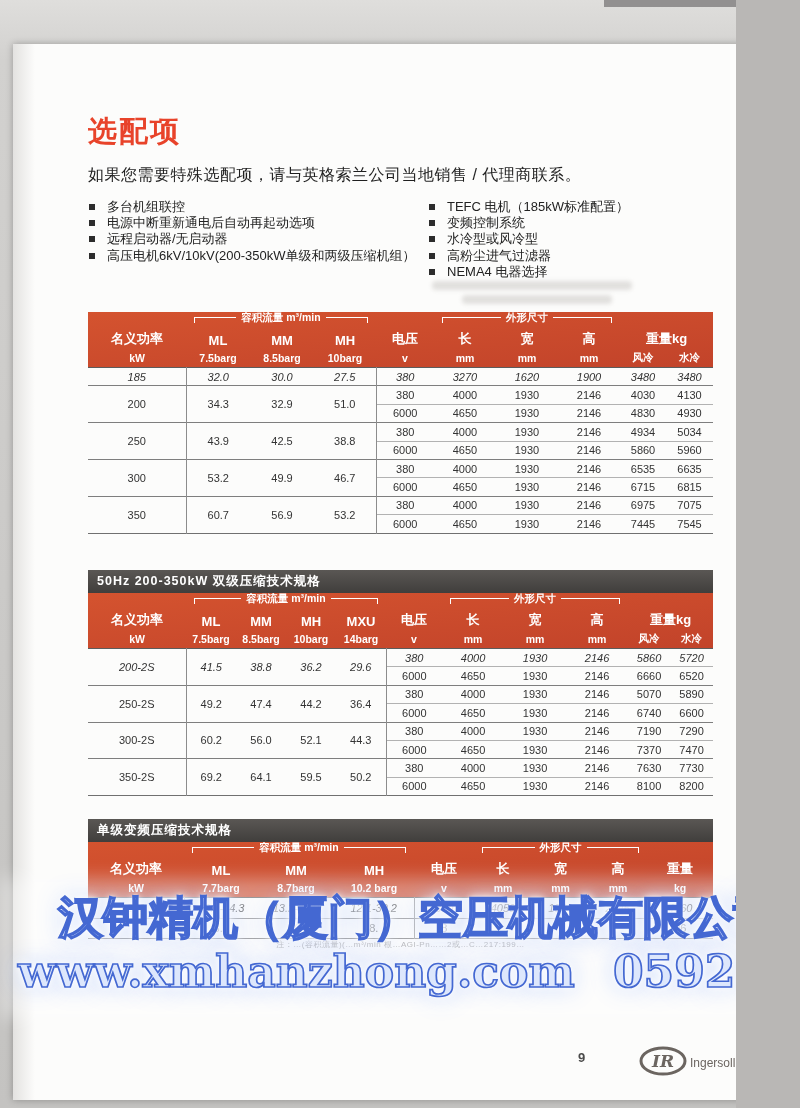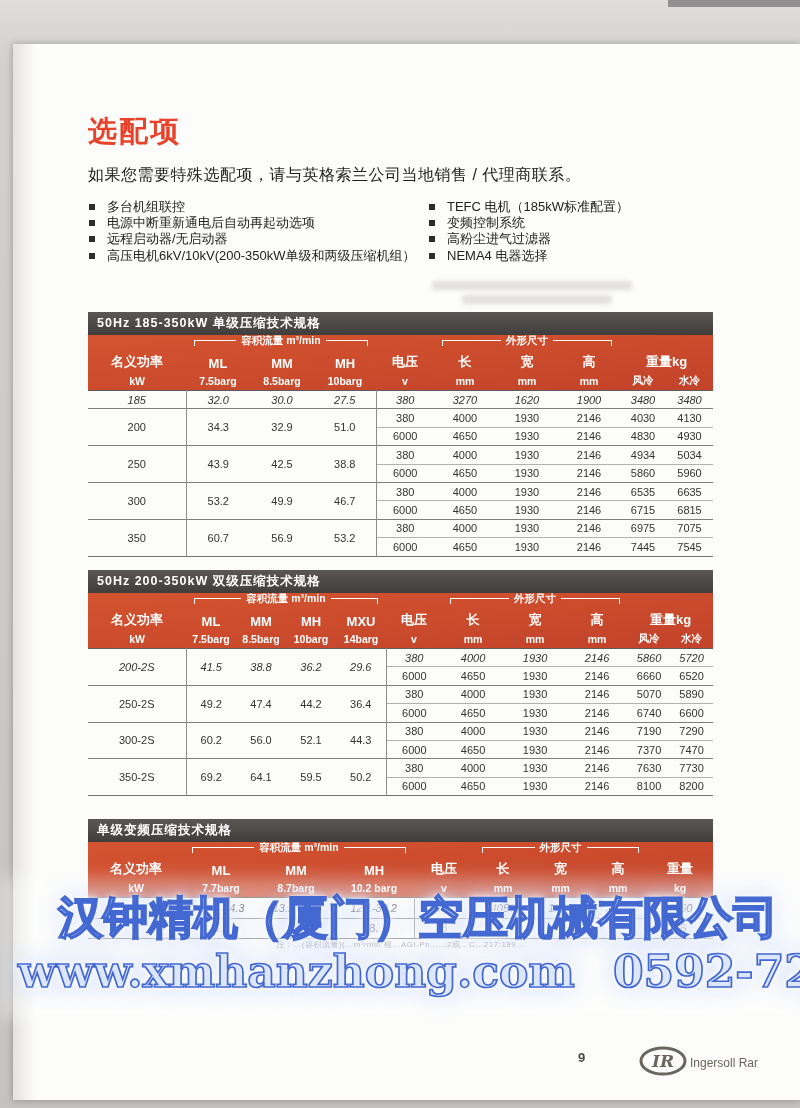--- a/index.html
+++ b/index.html
@@ -1,16 +1,16 @@
 <!DOCTYPE html>
 <html><head>
 <meta charset="utf-8">
 <style>
   html,body{margin:0;padding:0;background:#b9b7b5;}
-  .canvas{position:relative;width:800px;height:1108px;overflow:hidden;
+  .canvas{position:relative;width:736px;height:1108px;overflow:hidden;
     background:linear-gradient(180deg,#dfdedc 0,#d2d1cf 60px,#c4c3c1 100%);
     font-family:"Liberation Sans","DejaVu Sans",sans-serif;}
   .page{position:absolute;left:13px;top:44px;width:787px;height:1056px;
     background:#fcfcfb;box-shadow:0 0 7px rgba(0,0,0,.28);}
   .gutter{position:absolute;left:13px;top:44px;width:22px;height:1056px;
     background:linear-gradient(90deg,#e3e2e0,rgba(255,255,255,0));}
   .tr-edge{position:absolute;right:0;top:0;width:132px;height:7px;background:#929090;}
 
   
   .sec-title{position:absolute;left:88px;top:112px;font-size:29px;font-weight:bold;
@@ -103,35 +103,38 @@
       <li>
         <span class="sq"></span>
         <span>TEFC 电机（185kW标准配置）</span>
       </li>
       <li>
         <span class="sq"></span>
         <span>变频控制系统</span>
       </li>
       <li>
         <span class="sq"></span>
+        <span>水冷型或风冷型</span>
+      </li>
+      <li>
+        <span class="sq"></span>
         <span>高粉尘进气过滤器</span>
       </li>
       <li>
         <span class="sq"></span>
         <span>NEMA4 电器选择</span>
       </li>
     </ul>
 
   <div class="ghost" style="left:432px;top:281px;width:212px;">
     <div class="gline" style="width:200px;"></div>
     <div class="gline" style="width:150px;margin-left:30px;"></div>
   </div>
 
   <div class="spec-table" style="top:312px">
-    <div class="tbar">50Hz  185-350kW  单级压缩技术规格</div>
     <div class="tbl-host">
         <table class="spec">
           <colgroup>
             <col style="width: 98px;">
             <col style="width: 64px;">
             <col style="width: 64px;">
             <col style="width: 62px;">
             <col style="width: 58px;">
             <col style="width: 62px;">
             <col style="width: 62px;">

